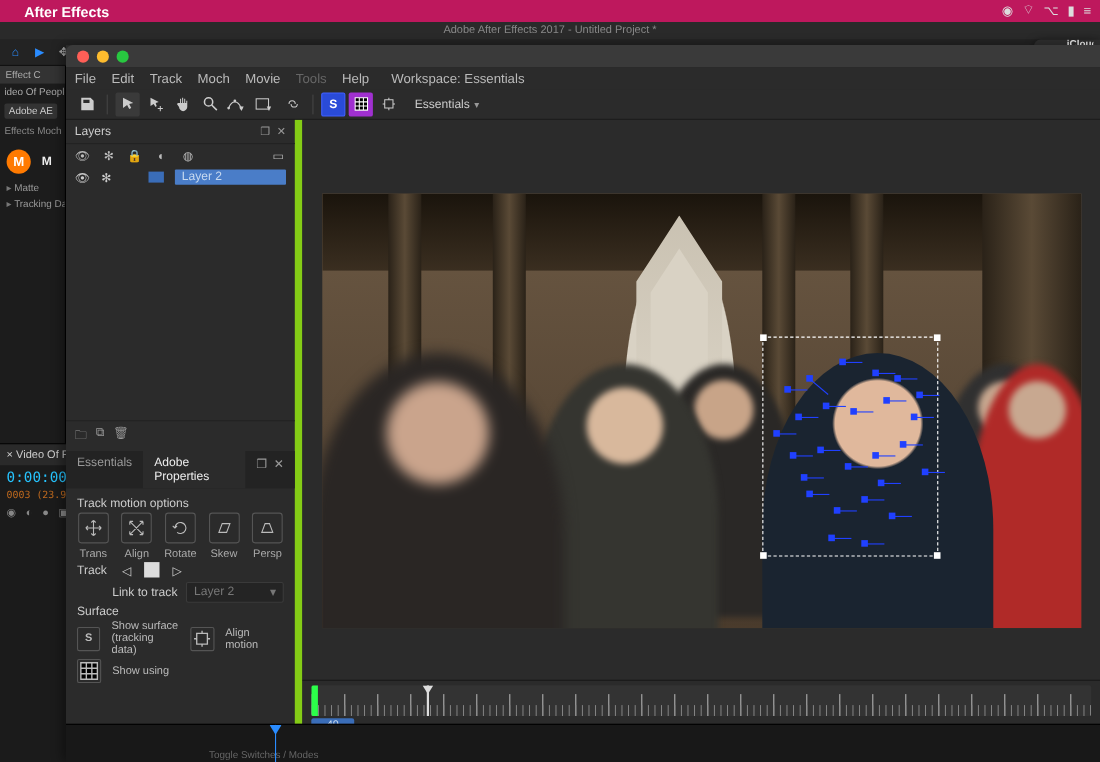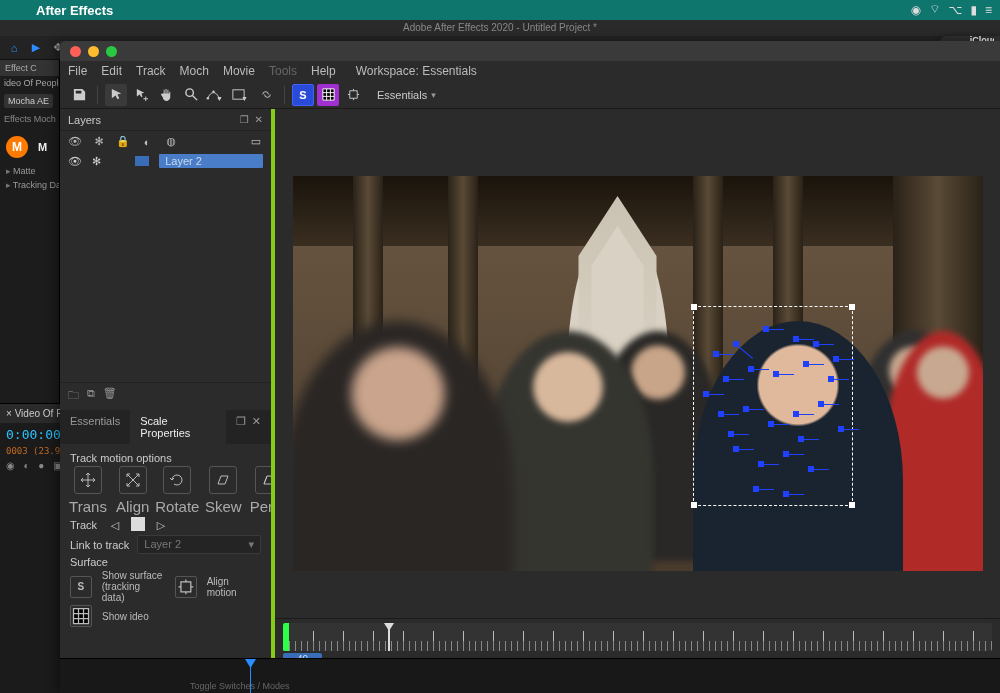--- a/index.html
+++ b/index.html
@@ -1,19 +1,19 @@
 <!DOCTYPE html>
 <html><head>
 <meta charset="utf-8">
 <style>
   * { margin:0; padding:0; box-sizing:border-box; font-family:-apple-system,"Helvetica Neue",Arial,sans-serif; }
   body { background:#1a1a1a; color:#ccc; font-size:11px; width:1000px; height:693px; overflow:hidden; position:relative; }
 
   
-  .mac-menubar { height:20px; background:#0f766e; display:flex; align-items:center; padding:0 24px; color:#fff; font-size:13px; }
+  .mac-menubar { height:20px; background:#be185d; display:flex; align-items:center; padding:0 10px; color:#fff; font-size:13px; }
   .mac-menubar .apple { margin-right:12px; }
   .mac-menubar .appname { font-weight:600; }
   .mac-status { position:absolute; right:8px; top:2px; display:flex; gap:8px; align-items:center; color:#ddd; }
   .mac-status span { font-size:12px; }
 
   
   .ae-title { height:16px; background:#2a2a2a; color:#888; font-size:10px; text-align:center; line-height:16px; position:relative; }
   .ae-toolbar { height:24px; background:#232323; display:flex; align-items:center; padding:0 6px; gap:6px; border-bottom:1px solid #111; }
   .ae-tool { width:16px; height:16px; display:flex; align-items:center; justify-content:center; color:#aaa; }
   .ae-blue { color:#2a8cff; }
@@ -62,21 +62,21 @@
   .tbtn svg{ width:15px; height:15px; }
   .tbtn.sq { background:#2a4bd8; color:#fff; border:1px solid #4060ff;}
   .tbtn.mg { background:#a030d0; color:#fff;}
   .tool-sep { width:1px; height:18px; background:#444; margin:0 4px;}
   .ws-label { margin-left:10px; color:#ccc; font-size:11px; display:flex; align-items:center; gap:4px;}
   .ws-label:after{content:"▾"; font-size:9px; color:#999;}
 
   .mocha-body { flex:1; display:flex; min-height:0;}
 
   
-  .side { width:215px; background:#2b2b2b; display:flex; flex-direction:column; border-right:4px solid #84cc16;}
+  .side { width:215px; background:#2b2b2b; display:flex; flex-direction:column; border-right:7px solid #84cc16;}
   .panel-hdr { height:22px; display:flex; align-items:center; justify-content:space-between; padding:0 8px; font-size:11px; color:#ccc; border-bottom:1px solid #222;}
   .panel-hdr .ctl{ display:flex; gap:6px; color:#999;}
   .panel-hdr .ctl span{ font-size:10px; }
 
   .layers-hdricons{ display:flex; align-items:center; gap:10px; padding:4px 8px; color:#bbb;}
   .layers-hdricons span{ width:14px; text-align:center; font-size:11px;}
   .layer-row{ display:flex; align-items:center; gap:10px; padding:2px 8px; font-size:11px;}
   .layer-row .sw{ width:14px; height:10px; background:#3a6db8;}
   .layer-row .name{ background:#4a7dc8; color:#c8daf0; padding:1px 6px; flex:1; border-radius:1px;}
   .layers-list{ flex:0 0 230px; overflow:auto;}
@@ -86,28 +86,28 @@
   .tabs{ display:flex; background:#232323;}
   .tabs div{ padding:5px 10px; font-size:11px; color:#999; }
   .tabs .on{ background:#2b2b2b; color:#eee;}
   .tabs-right{ margin-left:auto; display:flex; gap:6px; padding:5px 8px; color:#999;}
 
   .props{ flex:1; padding:8px 10px; display:flex; flex-direction:column; gap:2px; font-size:11px; color:#ccc; overflow:hidden;}
   .opt-row{ display:flex; gap:10px;}
   .opt{ display:flex; flex-direction:column; align-items:center; gap:4px; width:36px;}
   .opt .ico{ width:28px; height:28px; border:1px solid #555; border-radius:3px; display:flex; align-items:center; justify-content:center; color:#bbb;}
   .opt .ico svg{width:16px;height:16px;}
-  .opt .lbl{ font-size:15px; color:#aaa;}
+  .opt .lbl{ font-size:10px; color:#aaa;}
 
   .track-row{ display:flex; align-items:center; gap:10px;}
   .play-btns{ display:flex; gap:8px;}
   .play-btns .pb{ width:16px; height:16px; display:flex; align-items:center; justify-content:center; color:#ccc;}
   .play-btns .pb.stop{ background:#ddd; width:14px; height:14px;}
 
-  .link-row{ display:flex; align-items:center; gap:8px;}
+  .link-row{ display:flex; align-items:center; gap:8px;margin-left:32px;}
   .link-row .dd{ flex:1; background:#242424; border:1px solid #3a3a3a; padding:2px 6px; color:#777; display:flex; justify-content:space-between; border-radius:2px;}
 
   .surf-row{ display:flex; align-items:center; gap:10px;}
   .surf-row .ico{ width:22px; height:22px; border:1px solid #555; border-radius:2px; display:flex; align-items:center; justify-content:center; font-size:10px; color:#bbb;}
   .surf-row .ico.sq{ font-weight:bold; }
   .surf-row .txt{ font-size:10px; color:#bbb; line-height:1.1;}
 
   
   .viewer{ flex:1; display:flex; flex-direction:column; background:#2b2b2b;}
   .canvas-wrap{ flex:1; display:flex; align-items:center; justify-content:center; background:#2b2b2b; padding:30px 10px 10px 10px; min-height:0;}
@@ -164,21 +164,21 @@
   <span class="appname">After Effects</span>
   <div class="mac-status">
     <span>◉</span>
     <span>⌔</span>
     <span>⌥</span>
     <span>▮</span>
     <span>≡</span>
   </div>
 </div>
 
-<div class="ae-title">Adobe After Effects 2020 - Untitled Project *</div>
+<div class="ae-title">Adobe After Effects 2017 - Untitled Project *</div>
 
 <div class="ae-toolbar">
   <div class="ae-tool ae-blue">⌂</div>
   <div class="ae-tool ae-blue">▶</div>
   <div class="ae-tool">✥</div>
   <div class="ae-tool">🔍</div>
   <div class="ae-tool">◯</div>
   <div class="ae-tool">⟳</div>
   <div class="ae-tool">▭</div>
   <div class="ae-tool">⊹</div>
@@ -208,21 +208,21 @@
   <div class="txt">
     <div style="font-weight:600;">iCloud</div>
     <div class="t2">Upgrad</div>
     <div class="t2">using iC</div>
   </div>
 </div>
 
 <div class="ae-left">
   <div class="proj" style="background:#333;padding:3px 5px;">Effect C</div>
   <div class="proj">ideo Of People Wa</div>
-  <div class="tab">Mocha AE</div>
+  <div class="tab">Adobe AE</div>
   <div class="proj" style="color:#888;">Effects Moch</div>
   <div style="display:flex;align-items:center;gap:4px;margin-top:4px;">
     <div class="mlogo"></div>
     <span style="color:#eee;font-weight:bold;">M</span>
   </div>
   <div class="tree-item">Matte</div>
   <div class="tree-item">Tracking Data</div>
 </div>
 
 <div class="ae-timeline">
@@ -344,21 +344,21 @@
         </div>
       </div>
       <div class="layers-foot">
         <span>🗀</span>
         <span>⧉</span>
         <span>🗑</span>
       </div>
 
       <div class="tabs">
         <div>Essentials</div>
-        <div class="on">Scale Properties</div>
+        <div class="on">Adobe Properties</div>
         <div class="tabs-right">
             <span>❐</span>
             <span>✕</span>
           </div>
       </div>
 
       <div class="props">
         <div>Track motion options</div>
         <div class="opt-row">
           <div class="opt">
@@ -430,21 +430,21 @@
               </svg>
             </div>
           <div class="txt">Align motion</div>
         </div>
         <div class="surf-row">
           <div class="ico">
               <svg viewBox="0 0 16 16">
                 <path stroke="currentColor" d="M2 2h12v12H2zM2 6h12M2 10h12M6 2v12M10 2v12"></path>
               </svg>
             </div>
-          <div class="txt">Show ideo</div>
+          <div class="txt">Show using</div>
         </div>
       </div>
     </div>
 
     <div class="viewer">
       <div class="canvas-wrap">
         <div class="canvas">
           <div class="ceiling"></div>
           <div class="arch"></div>
           <div class="col c1"></div>

